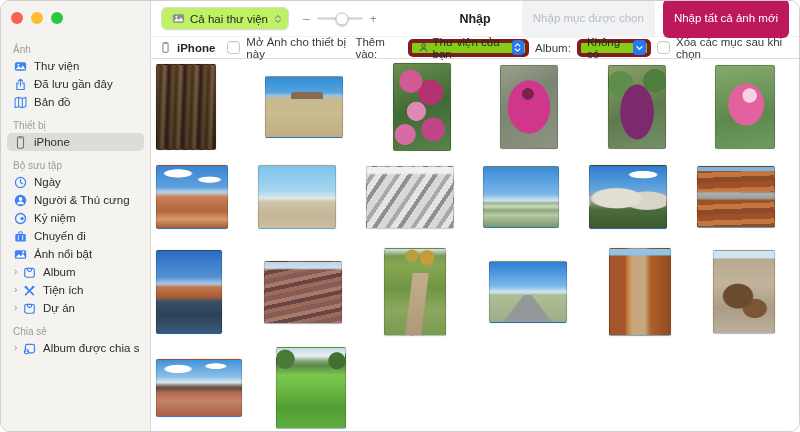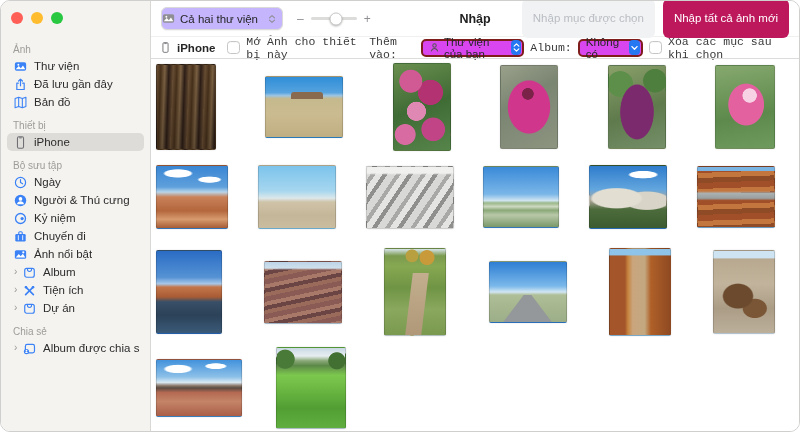--- a/index.html
+++ b/index.html
@@ -21,21 +21,21 @@
   .sb-item.sel { background:#dedcd8; }
   .sb-chev { width:9px; font-size:10px; color:#999895; flex:0 0 9px; line-height:10px; }
   .sb-ico { width:14px; height:13px; flex:0 0 14px; margin-right:6px; display:flex; align-items:center; }
   .sb-ico svg { width:13px; height:13px; }
   .sb-label { white-space:nowrap; overflow:hidden; }
   
   .content { position:absolute; left:150px; right:0; top:0; bottom:0; background:#fff; }
   .toolbar { height:36px; display:flex; align-items:center; padding:0 10px;
     border-bottom:1px solid #f0f0ee; position:relative; }
   .lib-select { display:flex; align-items:center; gap:5px; border:1px solid #dadad8;
-    border-radius:6px; background:#c4b5fd; padding:2px 5px 2px 0; height:23px; min-width:122px;
+    border-radius:6px; background:#bef264; padding:2px 5px 2px 10px; height:23px; min-width:122px;
     box-shadow:0 0.5px 1px rgba(0,0,0,.05); }
   .lib-select .lbl { font-size:11.5px; flex:1; }
   .stepper-gray svg { width:10px; height:12px; display:block; }
   .zoomer { display:flex; align-items:center; gap:7px; margin-left:14px; color:#8e8e93; }
   .zoomer .sign { font-size:12px; line-height:10px; cursor:default; }
   .z-track { position:relative; width:46px; height:3px; background:#dcdcda; border-radius:2px; }
   .z-thumb { position:absolute; top:50%; left:55%; width:13px; height:13px; border-radius:50%;
     background:#fff; border:0.5px solid #c9c9c7; box-shadow:0 1px 2px rgba(0,0,0,.25);
     transform:translate(-50%,-50%); }
   .tb-title { position:absolute; left:0; right:0; text-align:center; font-size:12.5px;
@@ -46,28 +46,28 @@
   .btn.disabled { background:#f1f2f3; color:#b9bdc3; }
   .btn.primary { color:#fff; }
   
   .devbar { height:22px; display:flex; align-items:center; padding:0 9px;
     border-bottom:1px solid #dcdcda; font-size:11.5px; gap:6px; }
   .devbar .dev-ico svg { width:11px; height:13px; display:block; }
   .dev-name { font-weight:700; margin-right:6px; }
   .cbx { width:13px; height:13px; border:1px solid #c6c6c4; border-radius:3.5px; background:#fff;
     box-shadow:inset 0 0.5px 1px rgba(0,0,0,.06); flex:0 0 13px; }
   .gap-auto { margin-left:auto; }
-  .mini-select { display:flex; align-items:center; gap:4px; border:2px solid #7f1d1d;
-    border-radius:5px; background:#d946ef; padding:1px 1px 1px 6px; height:18px; }
+  .mini-select { display:flex; align-items:center; gap:4px; border:4px solid #7f1d1d;
+    border-radius:5px; background:#84cc16; padding:1px 1px 1px 6px; height:18px; }
   .mini-select .p-ico svg { width:11px; height:11px; display:block; }
   .mini-select .val { font-size:11.5px; }
   .blue-cap { width:15px; height:15px; border-radius:4px; display:flex; align-items:center;
     justify-content:center; margin-left:2px; }
   .blue-cap svg { width:9px; height:11px; display:block; }
-  .dim-label { color:#3a3a3a;font-family:Liberation Mono, monospace; }
+  .dim-label { color:#3a3a3a; }
   
   .grid { padding:0 26px 0 5px; }
   .g-row { display:flex; justify-content:space-between; align-items:center; width:619px; }
   .g-row.r1 { margin-top:4px;  height:88px; }
   .g-row.r2 { margin-top:13px; height:66px; }
   .g-row.r3 { margin-top:18px; height:88px; }
   .g-row.r4 { margin-top:10px; height:84px; justify-content:flex-start; gap:34px; }
   .ph { position:relative; border:1px solid rgba(0,0,0,.14); border-radius:2px;
     box-shadow:0 0 2px rgba(0,0,0,.12); background-size:cover; overflow:hidden; flex:0 0 auto; }
   

